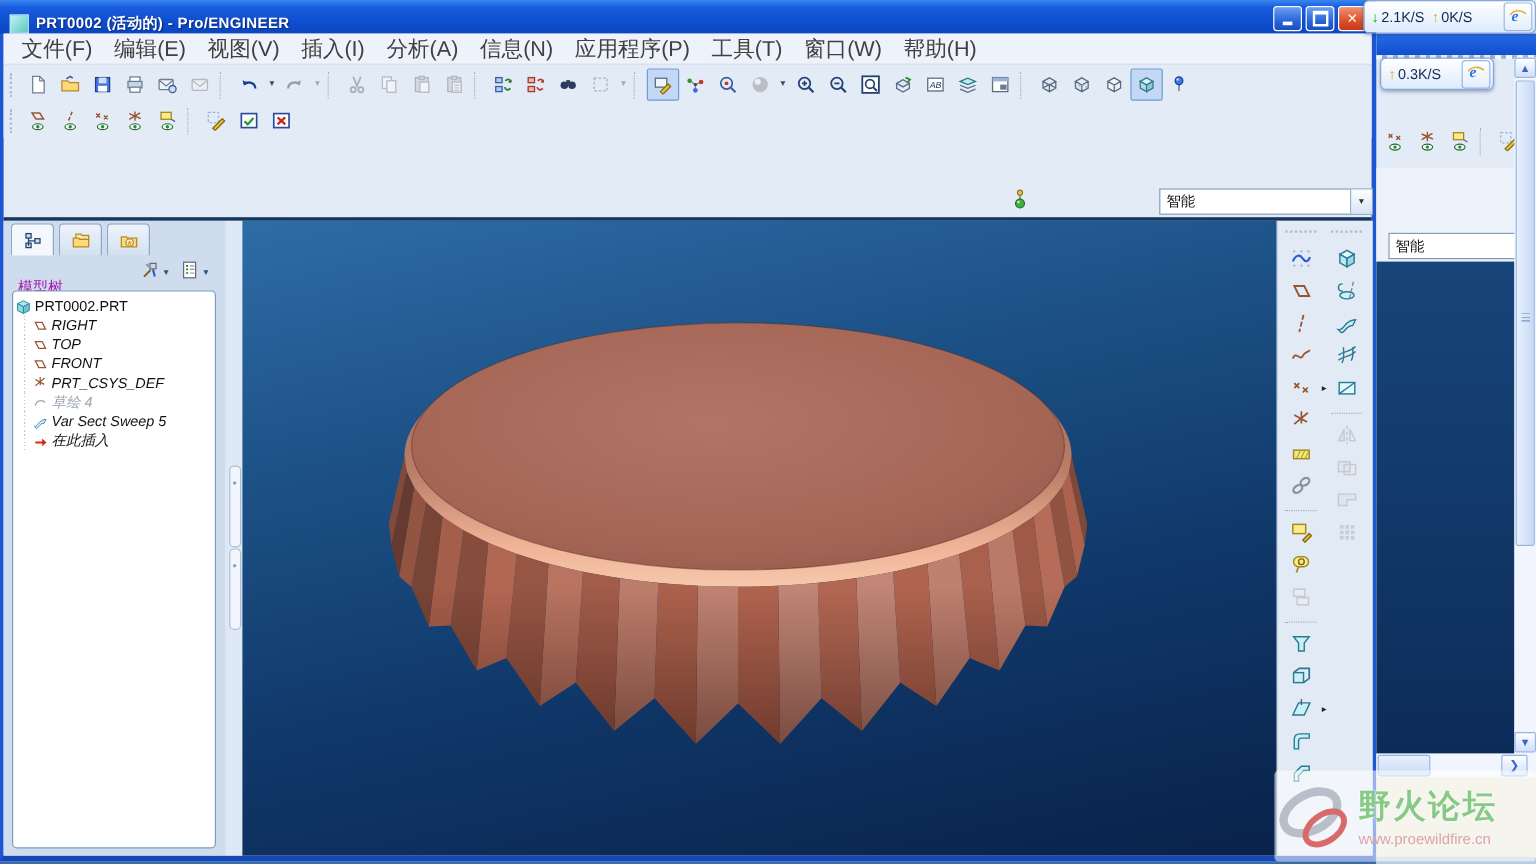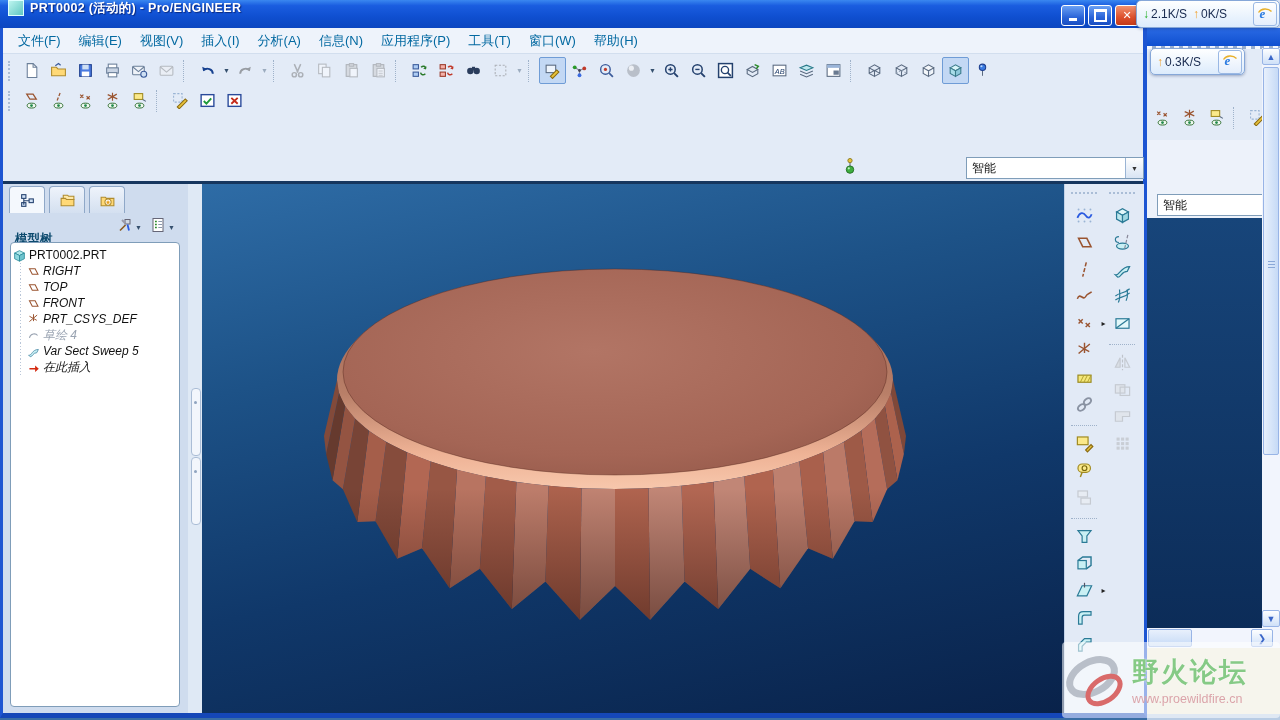--- a/index.html
+++ b/index.html
@@ -4,34 +4,34 @@
 <style>
   html,body{margin:0;padding:0;}
   body{width:1280px;height:720px;position:relative;overflow:hidden;
        font-family:"Liberation Sans","DejaVu Sans",sans-serif;background:#3a6ea5;}
   
   #main-win{position:absolute;left:0;top:0;width:1147px;height:718px;
     border-left:3px solid #1d55d2;border-right:4px solid #1d55d2;border-bottom:5px solid #1547b8;
     box-sizing:border-box;background:#e3ebf7;}
   #titlebar{position:absolute;left:-3px;top:0;width:1147px;height:28px;
     background:linear-gradient(180deg,#3a87f0 0%,#1a5de0 20%,#0f4fd0 60%,#0c46c0 100%);
-    display:flex;align-items:flex-start;color:#fff;}
+    display:flex;align-items:flex-end;color:#fff;}
   #title-icon{width:14px;height:14px;margin:0 6px 0 8px;border:1px solid #dff;
     background:linear-gradient(135deg,#bdf5ef,#5fc7c2);}
   #title-text{font-size:12.5px;font-weight:bold;text-shadow:1px 1px 1px #0a2a80;letter-spacing:.3px;}
   #win-btns{position:absolute;right:8px;top:5px;display:flex;gap:3px;}
   .wbtn{width:22px;height:19px;border-radius:3px;border:1px solid #fff;
     display:flex;align-items:center;justify-content:center;color:#fff;font-size:11px;font-weight:bold;
     background:linear-gradient(180deg,#6aa0f4,#2a64d8 60%,#1a4ec2);}
   .wbtn.close{background:linear-gradient(180deg,#f0926f,#dd4f2b 60%,#c43a1a);}
   .wbtn .ming{width:8px;height:3px;background:#fff;margin-top:8px;}
   .wbtn .maxg{width:9px;height:8px;border:2px solid #fff;border-top-width:3px;}
   #menubar{position:absolute;left:0;top:28px;width:1140px;height:26px;background:#eef3fb;
     border-bottom:1px solid #d2deee;display:flex;align-items:center;padding-left:6px;box-sizing:border-box;}
-  .menu-item{font-size:13px;color:#0369a1;padding:3px 9px;}
+  .menu-item{font-size:18px;color:#404040;padding:3px 9px;}
   
   #toolbar1{position:absolute;left:0;top:55px;width:1140px;height:31px;display:flex;align-items:center;background:#e3ebf7;padding-left:4px;box-sizing:border-box;}
   #toolbar2{position:absolute;left:0;top:86px;width:1140px;height:29px;display:flex;align-items:center;background:#e3ebf7;padding-left:4px;box-sizing:border-box;}
   .grip{width:5px;height:20px;border-left:2px dotted #aabdd6;margin:0 3px 0 1px;}
   .tb{width:25px;height:25px;display:flex;align-items:center;justify-content:center;border:1px solid transparent;border-radius:2px;flex:0 0 auto;font-style:italic;}
   .tb svg{width:17px;height:17px;}
   .tb.pressed{background:#c3d8f4;border-color:#6f9cd6;}
   .tb.disabled{filter:grayscale(1) opacity(.45);}
   .dd{width:11px;height:24px;font-size:7px;color:#35506e;display:flex;align-items:center;justify-content:center;flex:0 0 auto;}
   .dd.disabled{opacity:.4;}
@@ -48,21 +48,21 @@
   .combo-txt{flex:1;font-size:12px;padding:2px 5px;color:#111;}
   .combo-btn{width:17px;background:linear-gradient(#fefefe,#d8e4f4);border-left:1px solid #9ab4d4;font-size:7px;color:#333;display:flex;align-items:center;justify-content:center;}
   
   #navigator{position:absolute;left:0;top:184px;width:185px;height:529px;background:#cfdcee;}
   #nav-tabs{position:absolute;left:6px;top:2px;display:flex;gap:4px;}
   .nav-tab{width:34px;height:26px;border:1px solid #8fa8c8;border-bottom:none;border-radius:4px 4px 0 0;
     background:linear-gradient(#eef3fb,#d4e0f0);display:flex;align-items:center;justify-content:center;}
   .nav-tab.active{background:#f4f8fd;}
   .nav-tab svg{width:17px;height:17px;}
   #nav-header{position:absolute;left:4px;top:30px;width:176px;height:26px;display:flex;align-items:center;}
-  #nav-title{font-size:12.5px;font-weight:bold;color:#0c4a6e;margin-left:8px;flex:1;margin-top:24px;}
+  #nav-title{font-size:12.5px;font-weight:normal;color:#a21caf;margin-left:8px;flex:1;margin-top:24px;}
   .hdr-btn{display:flex;align-items:center;margin-right:6px;}
   .hdr-btn svg{width:16px;height:16px;}
   .hdr-btn .dd{height:16px;}
   #tree-box{position:absolute;left:7px;top:58px;width:170px;height:465px;background:#fff;border:1px solid #7f9db9;border-radius:4px;padding:4px 2px;box-sizing:border-box;overflow:hidden;}
   .tree-row{display:flex;align-items:center;height:16px;font-size:12px;color:#111;white-space:nowrap;}
   .tree-row svg{width:13px;height:13px;margin-right:3px;flex:0 0 auto;}
   .tree-row.child{padding-left:14px;background:repeating-linear-gradient(to bottom,#b9c6d8 0 1px,transparent 1px 3px) ;background-size:1px 100%;background-position:7px 0;background-repeat:no-repeat;font-style:italic;}
   .tree-row.muted{color:#9aa4b2;}
   
   #splitter{position:absolute;left:185px;top:184px;width:14px;height:529px;background:#dfe9f5;}

